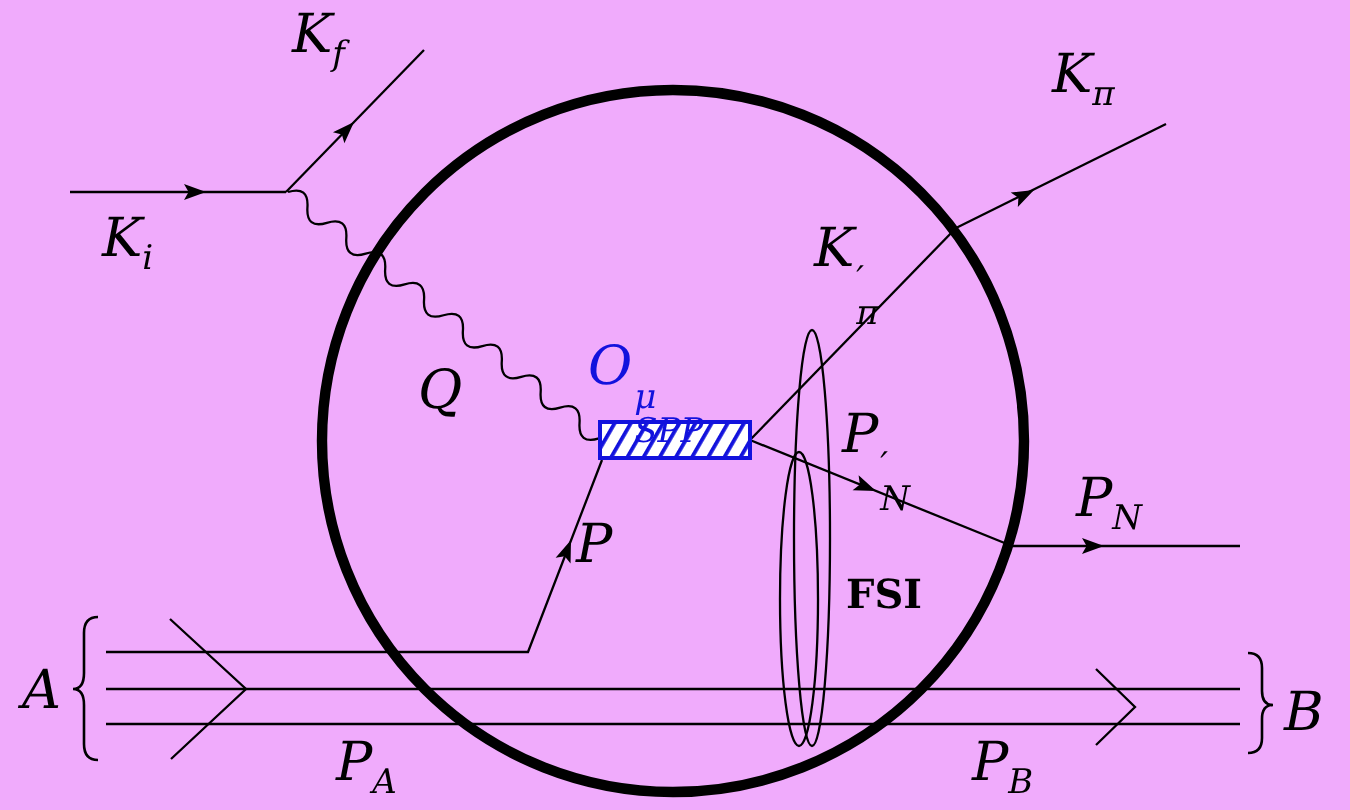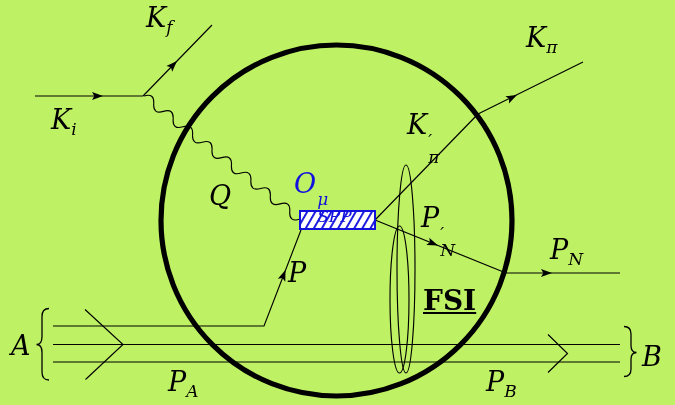--- a/index.html
+++ b/index.html
@@ -1,20 +1,20 @@
 <!DOCTYPE html>
 <html style="--accent: #1212dd; --ink: #000000;"><head>
 <meta charset="utf-8">
 <style>
   :root { --accent: #1212dd; --ink: #000000; }
   html,body { margin:0; padding:0; background:#ffffff; }
   .stage {
     position: relative;
     width: 675px; height: 405px;
-    background: #bef264;
+    background: #f0abfc;
     font-family: "DejaVu Serif", serif;
     overflow: hidden;
   }
   svg { position:absolute; left:0; top:0; }
   .ink-line { stroke: var(--ink); stroke-width: 1.15; fill: none; }
   .thick { stroke-width: 5.2; }
   .ahead { fill: var(--ink); stroke: none; }
   .accent-stroke { stroke: var(--accent); }
   .hatch-stripe { fill: var(--accent); }
   .lbl {
@@ -33,22 +33,21 @@
     align-items: flex-start;
     height: 33px;
     margin-left: 1px;
     vertical-align: -12px;
   }
   .stack .s-sup, .stack .s-sub { font-size: 17px; line-height: 1; }
   .lbl-op { color: var(--accent); }
   .lbl-fsi {
     font-style: normal;
     font-weight: bold;
-    font-size: 28px;
-    text-decoration: underline;
+    font-size: 20px;
   }
 </style>
 </head>
 <body>
 
 <div class="stage">
 
   <svg width="675" height="405" viewBox="0 0 675 405">
     <defs>
       <pattern id="hatch" patternUnits="userSpaceOnUse" width="7" height="7" patternTransform="rotate(-60)">
@@ -113,21 +112,21 @@
         <span class="s-sub">SPP</span>
       </span></div>
 
   <div class="lbl" style="left:288px; top:259px;"><span>P</span></div>
 
   <div class="lbl" style="left:421px; top:204px;"><span>P</span><span class="stack">
         <span class="s-sup">′</span>
         <span class="s-sub">N</span>
       </span></div>
 
-  <div class="lbl" style="left:538px; top:236px;margin-left:12px;"><span>P</span><sub>N</sub></div>
+  <div class="lbl" style="left:538px; top:236px;"><span>P</span><sub>N</sub></div>
 
   <div class="lbl lbl-fsi" style="left:423px; top:287px;"><span>FSI</span></div>
 
   <div class="lbl" style="left:11px; top:332px;"><span>A</span></div>
 
   <div class="lbl" style="left:642px; top:343px;"><span>B</span></div>
 
   <div class="lbl" style="left:168px; top:368px;"><span>P</span><sub>A</sub></div>
 
   <div class="lbl" style="left:486px; top:368px;"><span>P</span><sub>B</sub></div>

